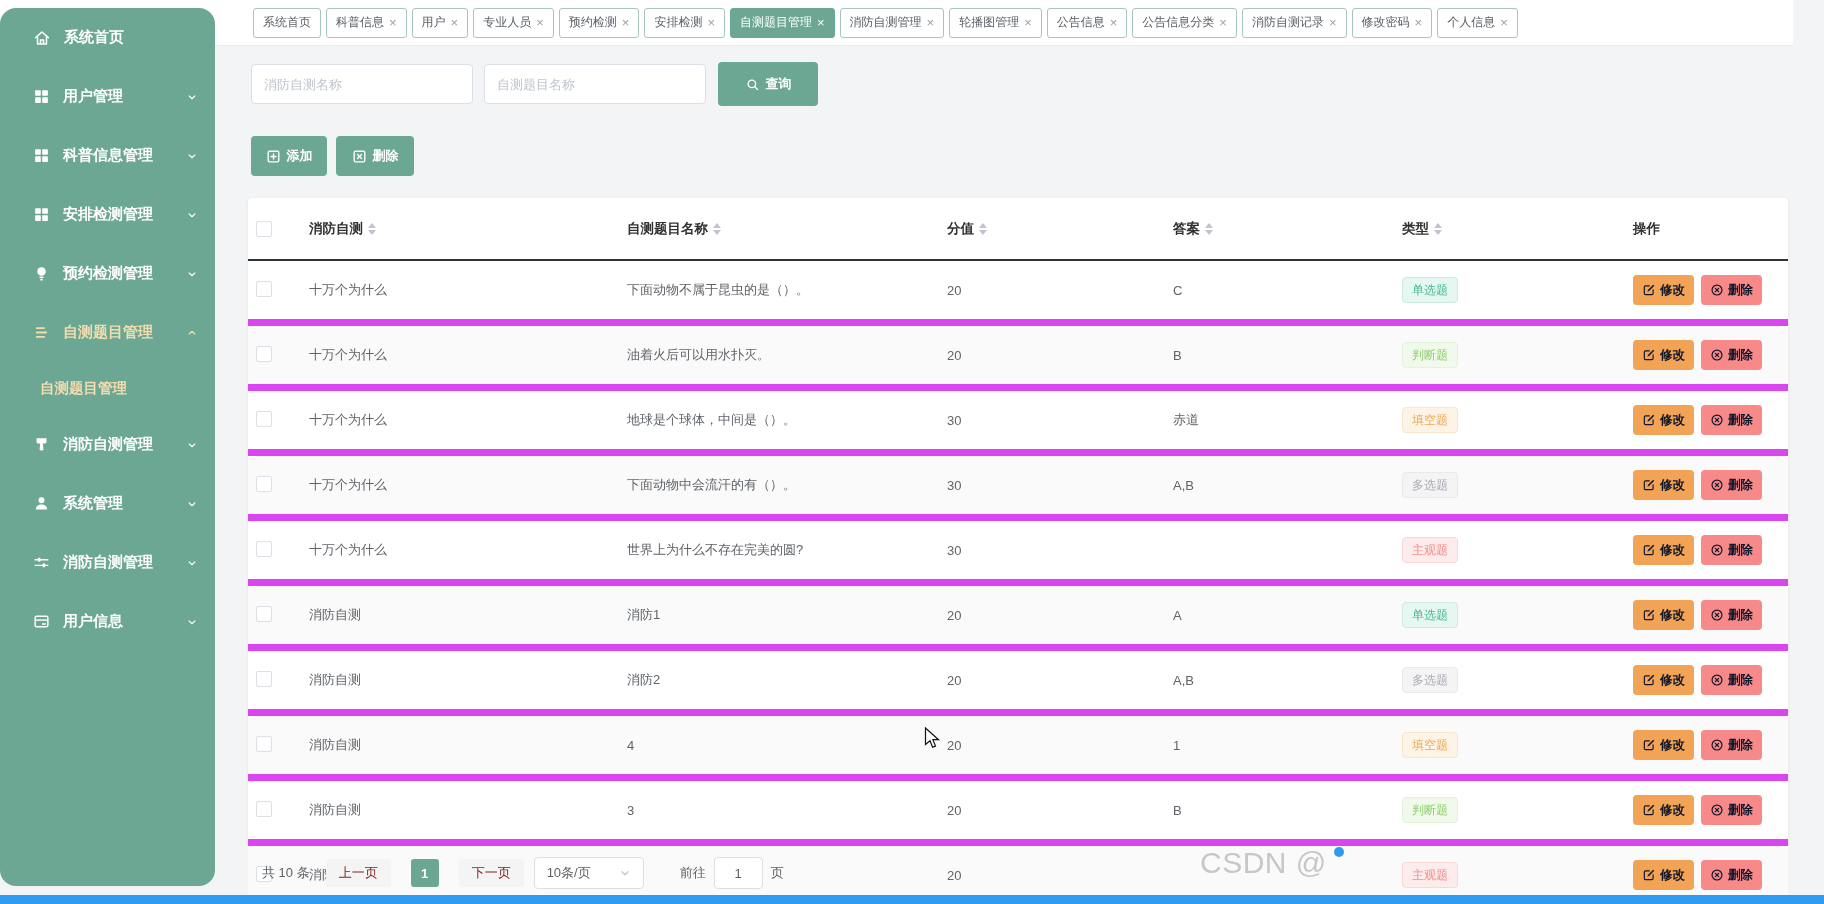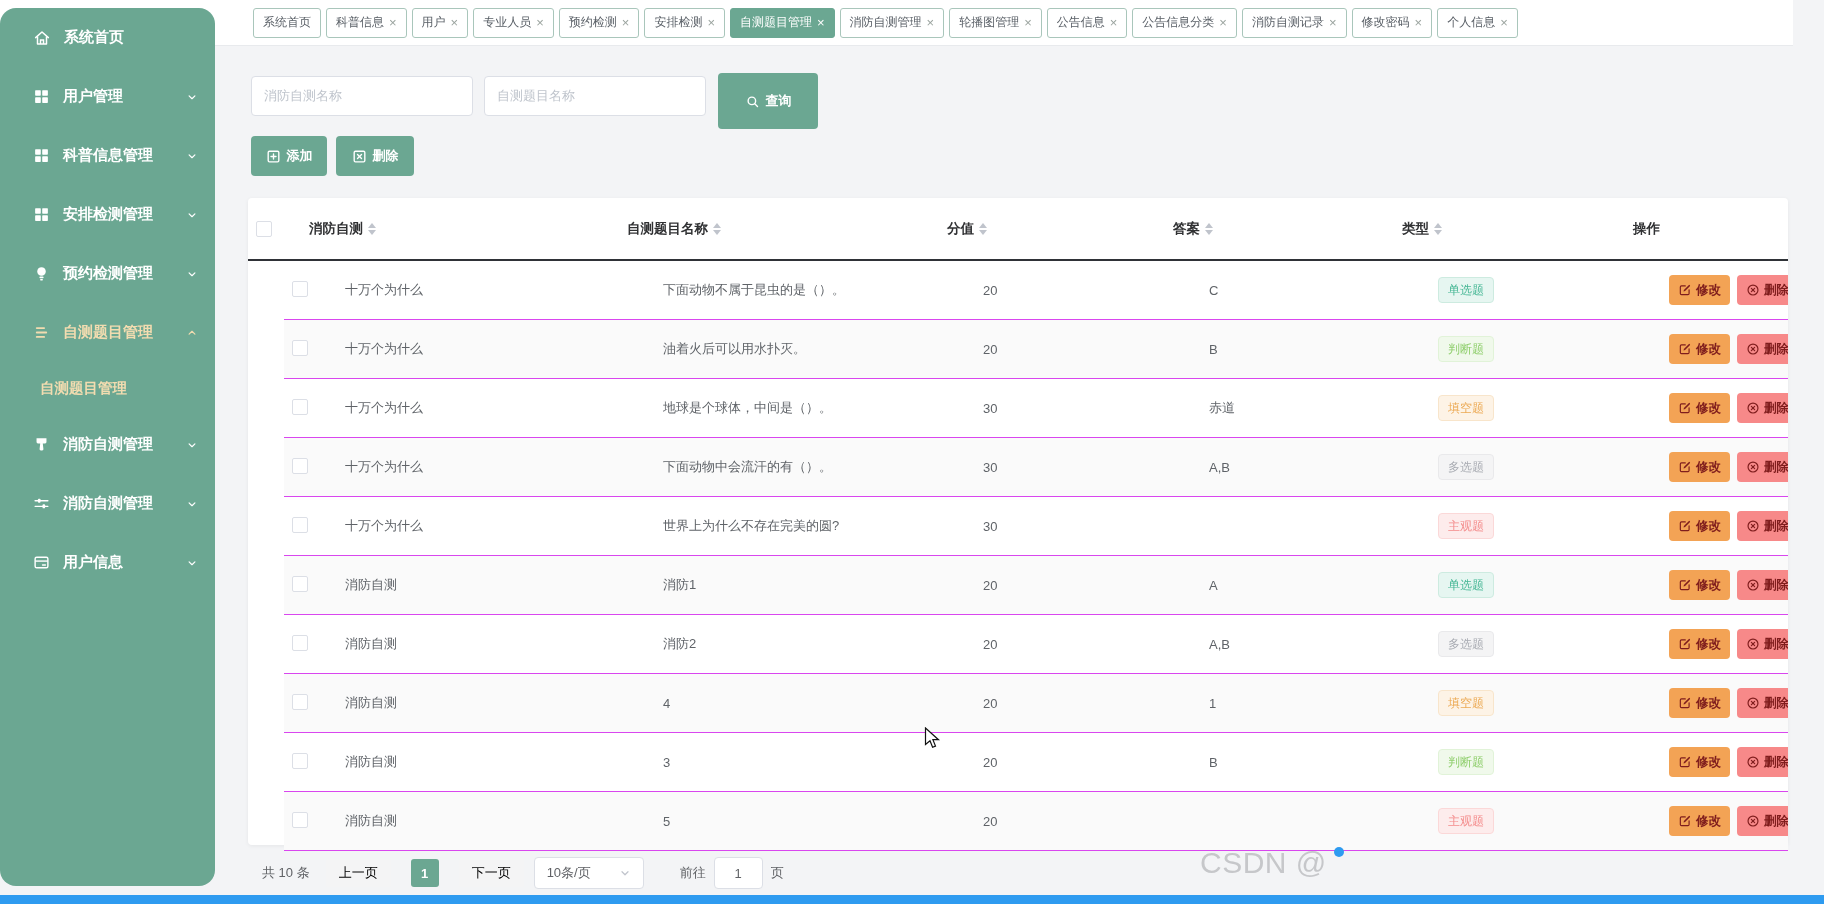--- a/index.html
+++ b/index.html
@@ -30,54 +30,54 @@
   
   .search-row{position:absolute;left:251px;top:62px;display:flex;align-items:center;z-index:2;}
   .inp{width:222px;height:40px;box-sizing:border-box;border:1px solid #dcdfe6;border-radius:4px;
        padding:0 12px;font-size:13px;color:#333;background:#fff;outline:none;
        font-family:"Liberation Sans","DejaVu Sans",sans-serif;}
   .inp::placeholder{color:#bfc4cc;}
   .inp+.inp{margin-left:11px;}
   .btn-green{display:inline-flex;align-items:center;justify-content:center;gap:6px;border:none;
              background:var(--accent);color:#fff;border-radius:4px;font-size:13px;font-weight:bold;
              cursor:pointer;font-family:"Liberation Sans","DejaVu Sans",sans-serif;}
-  .btn-query{width:100px;height:56px;margin-left:12px;margin-top:11px;}
+  .btn-query{width:100px;height:44px;margin-left:12px;}
   
   .toolbar{position:absolute;left:251px;top:136px;display:flex;z-index:2;}
   .btn-add{width:76px;height:40px;}
   .btn-del{width:78px;height:40px;margin-left:9px;}
   
   .table-card{position:absolute;left:248px;top:198px;width:1540px;height:647px;background:#fff;
               border-radius:4px;box-shadow:0 1px 4px rgba(0,0,0,.06);z-index:2;box-sizing:border-box;}
   .tgrid{display:grid;grid-template-columns:56px 318px 320px 226px 229px 231px 1fr;align-items:center;}
   .thead{height:61px;border-bottom:2px solid #2f3237;font-weight:bold;font-size:13.5px;color:#303133;}
   .th{display:flex;align-items:center;padding-left:5px;}
-  .trow{height:58px;font-size:13px;color:#5f6368;border-bottom:1px solid #d946ef;margin-left:36px;}
+  .trow{height:58px;font-size:13px;color:#5f6368;border-bottom:7px solid #d946ef;}
   .trow:nth-child(even){background:#fafafa;}
   .td{padding-left:5px;overflow:hidden;white-space:nowrap;}
   .cell-check{padding-left:8px;}
   .checkbox{display:inline-block;width:14px;height:14px;border:1px solid #dcdfe6;border-radius:2px;
             background:#fff;cursor:pointer;}
   .caret-wrap{display:inline-flex;flex-direction:column;margin-left:5px;gap:2px;cursor:pointer;}
   .caret-up{width:0;height:0;border-left:4px solid transparent;border-right:4px solid transparent;
             border-bottom:5px solid #c0c4cc;}
   .caret-down{width:0;height:0;border-left:4px solid transparent;border-right:4px solid transparent;
               border-top:5px solid #c0c4cc;}
   .tag{display:inline-block;height:24px;line-height:24px;padding:0 9px;border-radius:4px;
        font-size:12px;border:1px solid transparent;}
   .act-btn{display:inline-flex;align-items:center;gap:4px;height:30px;padding:0 9px;border:none;
-           border-radius:4px;color:#7f1d1d;font-size:12.5px;font-weight:bold;cursor:pointer;
+           border-radius:4px;color:#0f172a;font-size:12.5px;font-weight:bold;cursor:pointer;
            font-family:"Liberation Sans","DejaVu Sans",sans-serif;}
   .act-edit{background:var(--edit);margin-right:7px;}
   .act-del{background:var(--del);}
   
   .pagination{position:absolute;left:262px;top:857px;height:32px;display:flex;align-items:center;
               font-size:13px;color:#606266;z-index:2;}
   .pg-btn{min-width:53px;height:28px;display:inline-flex;align-items:center;justify-content:center;
-          background:#f4f4f5;color:#000000;border-radius:3px;cursor:pointer;padding:0 6px;}
+          background:#f4f4f5;color:#7f1d1d;border-radius:3px;cursor:pointer;padding:0 6px;}
   .pg-cur{width:28px;height:28px;display:inline-flex;align-items:center;justify-content:center;
           background:var(--accent);color:#fff;border-radius:3px;font-weight:bold;cursor:pointer;}
   .pg-select{width:110px;height:32px;box-sizing:border-box;border:1px solid #dcdfe6;border-radius:4px;
              background:#fff;display:inline-flex;align-items:center;justify-content:center;gap:12px;
              color:#606266;cursor:pointer;}
   .pg-goto-input{width:49px;height:32px;box-sizing:border-box;border:1px solid #dcdfe6;border-radius:4px;
                  text-align:center;font-size:13px;color:#606266;outline:none;
                  font-family:"Liberation Sans","DejaVu Sans",sans-serif;}
   .ml16{margin-left:16px;}.ml20{margin-left:20px;}.ml10{margin-left:10px;gap:28px;}.ml36{margin-left:36px;}.ml8{margin-left:8px;}
   
@@ -243,20 +243,34 @@
         <div class="side-sub active">
           <span>自测题目管理</span>
         </div>
         <div class="side-item">
           <span class="icon">
             <svg width="17" height="17" viewBox="0 0 24 24" fill="currentColor">
               <path d="M5 3h14v5.5a2 2 0 0 1-2 2h-3.2l.9 8a1.8 1.8 0 0 1-1.8 2h-1.8a1.8 1.8 0 0 1-1.8-2l.9-8H7a2 2 0 0 1-2-2V3z"></path>
             </svg>
           </span>
           <span class="lbl">消防自测管理</span>
+          <span class="chev">
+            <svg width="14" height="14" viewBox="0 0 24 24">
+              <polyline points="7 10 12 15 17 10" fill="none" stroke="currentColor" stroke-width="2" stroke-linecap="round" stroke-linejoin="round"></polyline>
+            </svg>
+          </span>
+        </div>
+        <div class="side-item">
+          <span class="icon">
+            <svg width="17" height="17" viewBox="0 0 24 24" fill="currentColor">
+              <circle cx="12" cy="7.5" r="4.2"></circle>
+              <path d="M4 20.5c0-4.5 3.6-7 8-7s8 2.5 8 7z"></path>
+            </svg>
+          </span>
+          <span class="lbl">系统管理</span>
           <span class="chev">
             <svg width="14" height="14" viewBox="0 0 24 24">
               <polyline points="7 10 12 15 17 10" fill="none" stroke="currentColor" stroke-width="2" stroke-linecap="round" stroke-linejoin="round"></polyline>
             </svg>
           </span>
         </div>
         <div class="side-item">
           <span class="icon">
             <svg width="17" height="17" viewBox="0 0 24 24">
               <g stroke="currentColor" stroke-width="2" stroke-linecap="round">

